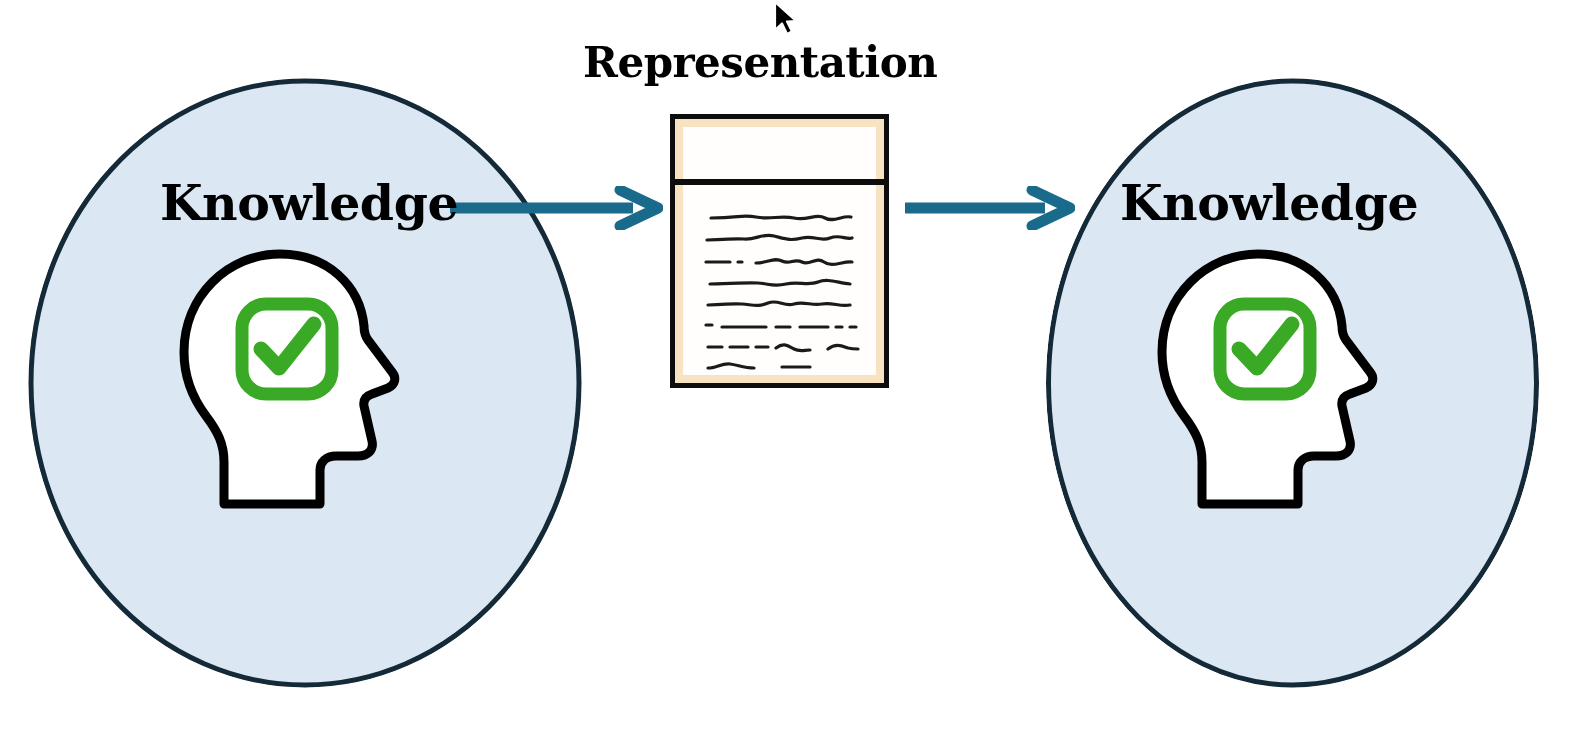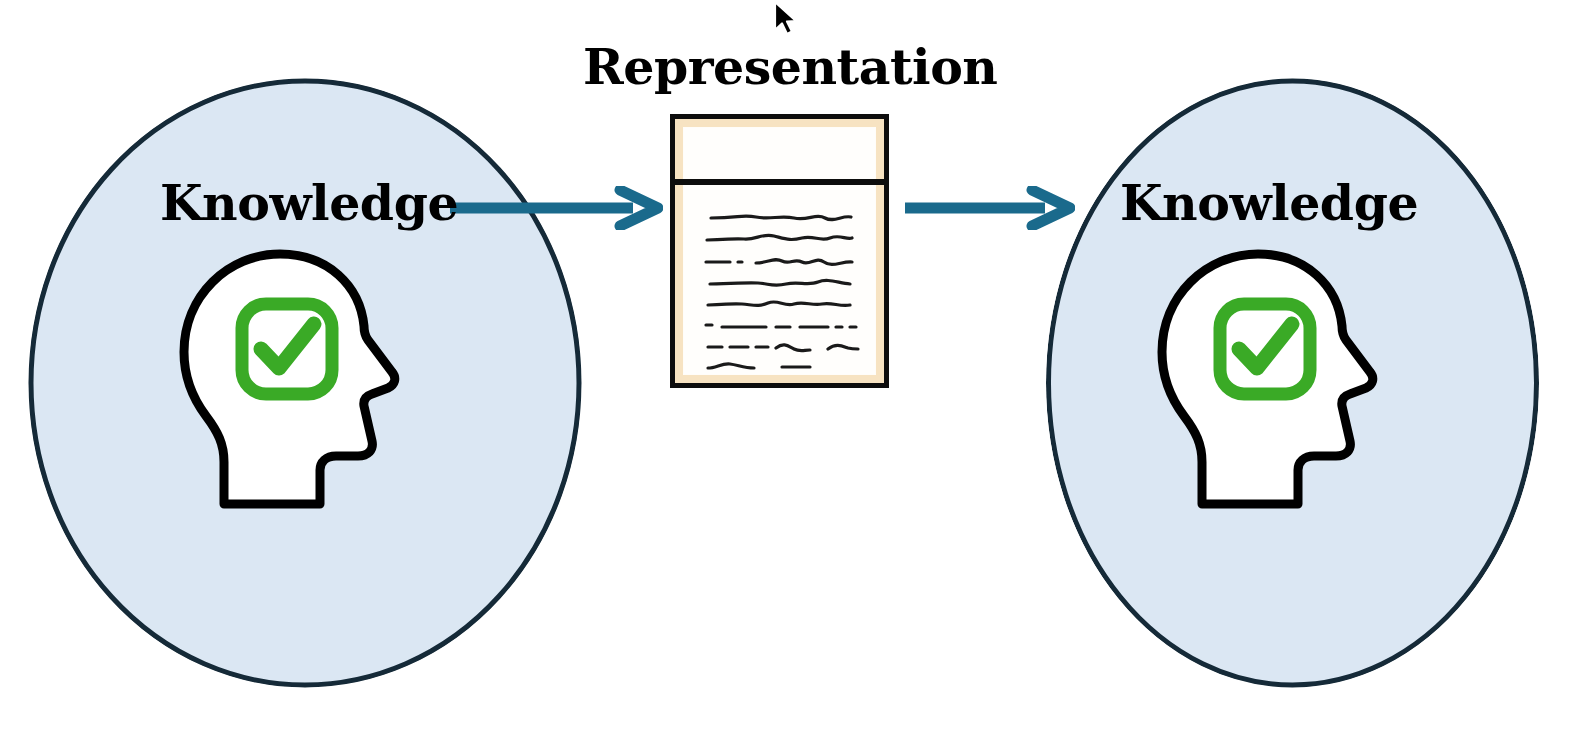--- a/index.html
+++ b/index.html
@@ -49,21 +49,21 @@
     font-size: 49px;
   }
   #right-knowledge-label {
     left: 1120px;
     top: 174px;
     font-size: 49px;
   }
   #representation-label {
     left: 583px;
     top: 38px;
-    font-size: 49px;
+    font-size: 42px;
   }
   .head-wrap {
     position: absolute;
   }
   #left-head { left: 168px; top: 248px; width: 240px; height: 268px; }
   #right-head { left: 1146px; top: 248px; width: 240px; height: 268px; }
 
   .arrow-svg { position: absolute; }
   #arrow-1 { left: 448px; top: 186px; width: 215px; height: 44px; }
   #arrow-2 { left: 903px; top: 186px; width: 172px; height: 44px; }

